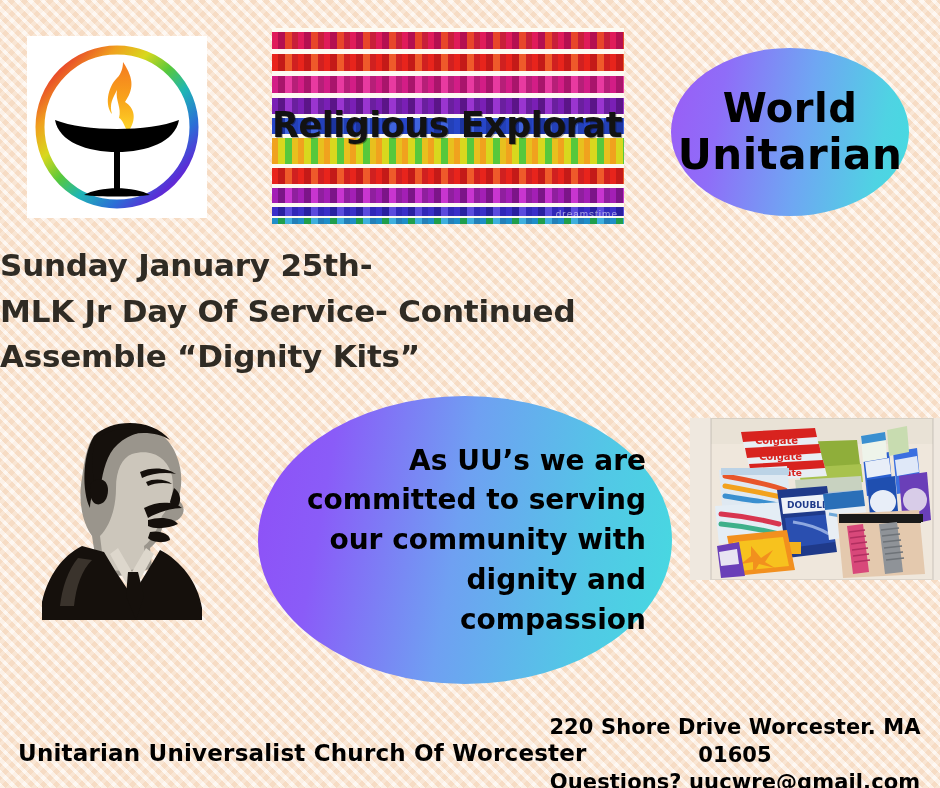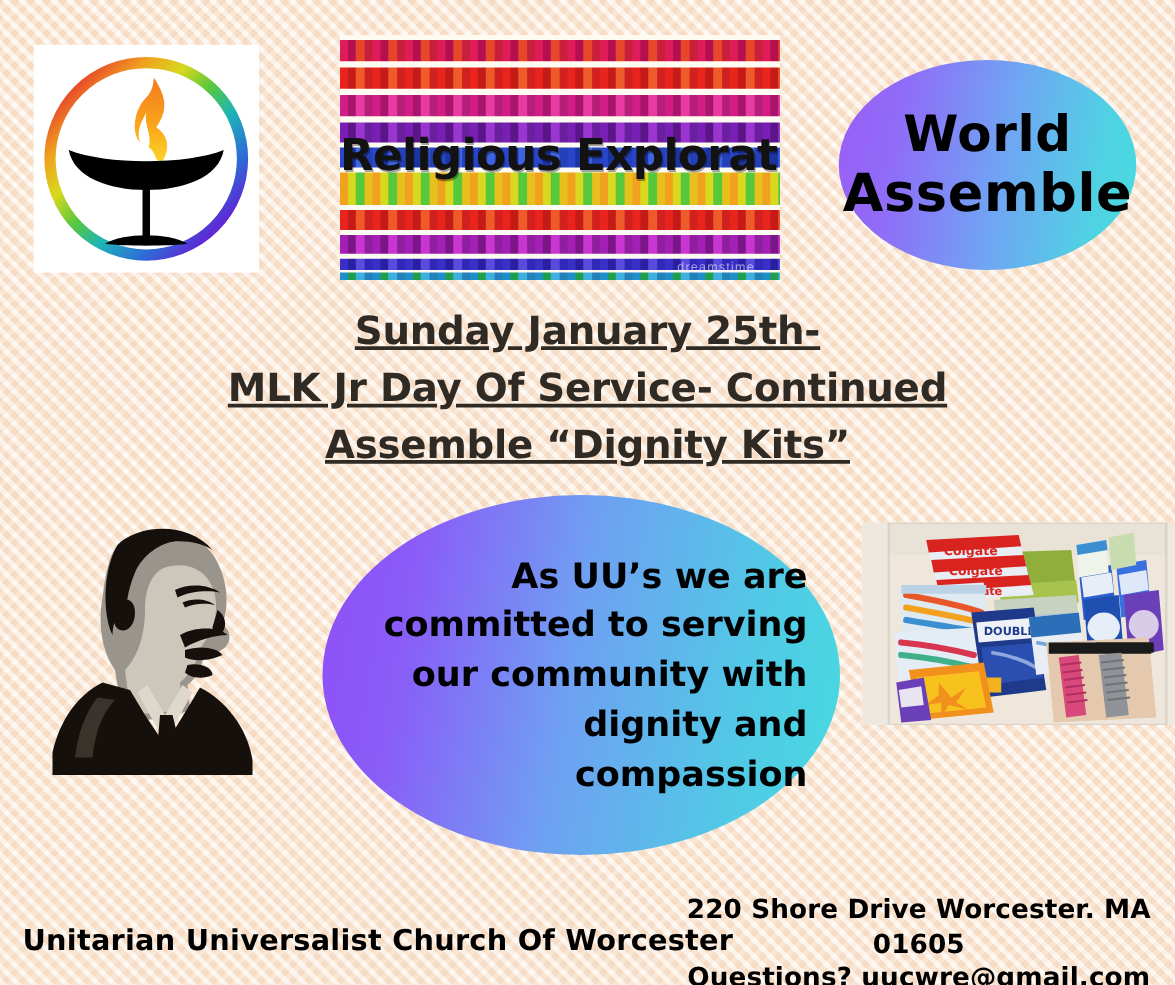--- a/index.html
+++ b/index.html
@@ -72,21 +72,21 @@
     font-family: "DejaVu Sans", sans-serif;
     font-weight: bold;
     font-size: 35px;
     letter-spacing: -0.5px;
     color: #121212;
     white-space: nowrap;
     text-shadow: 1px 1px 0 rgba(0,0,0,0.35);
   }
   .re-watermark {
     position: absolute;
-    right: 20px;
+    right: 6px;
     bottom: 4px;
     font-size: 10px;
     color: rgba(255,255,255,0.55);
     letter-spacing: 1px;
     font-family: "Liberation Sans", sans-serif;
   }
 
   
   #world-religions-badge {
     position: absolute;
@@ -110,23 +110,21 @@
     letter-spacing: 0.5px;
   }
   .wr-line.wr-line-2 { font-size: 42px; margin-top: 6px; }
 
   
   #main-title {
     position: absolute;
     left: 0;
     right: 0;
     top: 243px;
-    text-align: center;
     color: #2f2b24;
-    text-decoration: underline;
   }
   .title-line {
     font-family: "DejaVu Sans", sans-serif;
     font-weight: bold;
     font-size: 31px;
     line-height: 1.47;
     letter-spacing: -0.2px;
     color: #2f2b24;
   }
 
@@ -251,21 +249,21 @@
       <div class="re-stripe" style="top:190px;height:6px;background-image:repeating-linear-gradient(90deg,#1f8ec9 0 6px,#1f9e4c 6px 13px,#3fb0de 13px 20px,#2380b8 20px 26px);"></div>
     </div>
     <div class="re-title-wrap">
       <div class="re-title">Religious Exploration</div>
     </div>
     <div class="re-watermark">dreamstime</div>
   </div>
 
   <div id="world-religions-badge">
     <div class="wr-line wr-line-1">World</div>
-    <div class="wr-line wr-line-2">Assemble</div>
+    <div class="wr-line wr-line-2">Unitarian</div>
   </div>
 
   <div id="main-title">
     <div class="title-line">Sunday January 25th-</div>
     <div class="title-line">MLK Jr Day Of Service- Continued</div>
     <div class="title-line">Assemble “Dignity Kits”</div>
   </div>
 
   <div id="mlk-portrait">
     <svg viewBox="0 0 220 230" xmlns="http://www.w3.org/2000/svg" aria-hidden="true">

